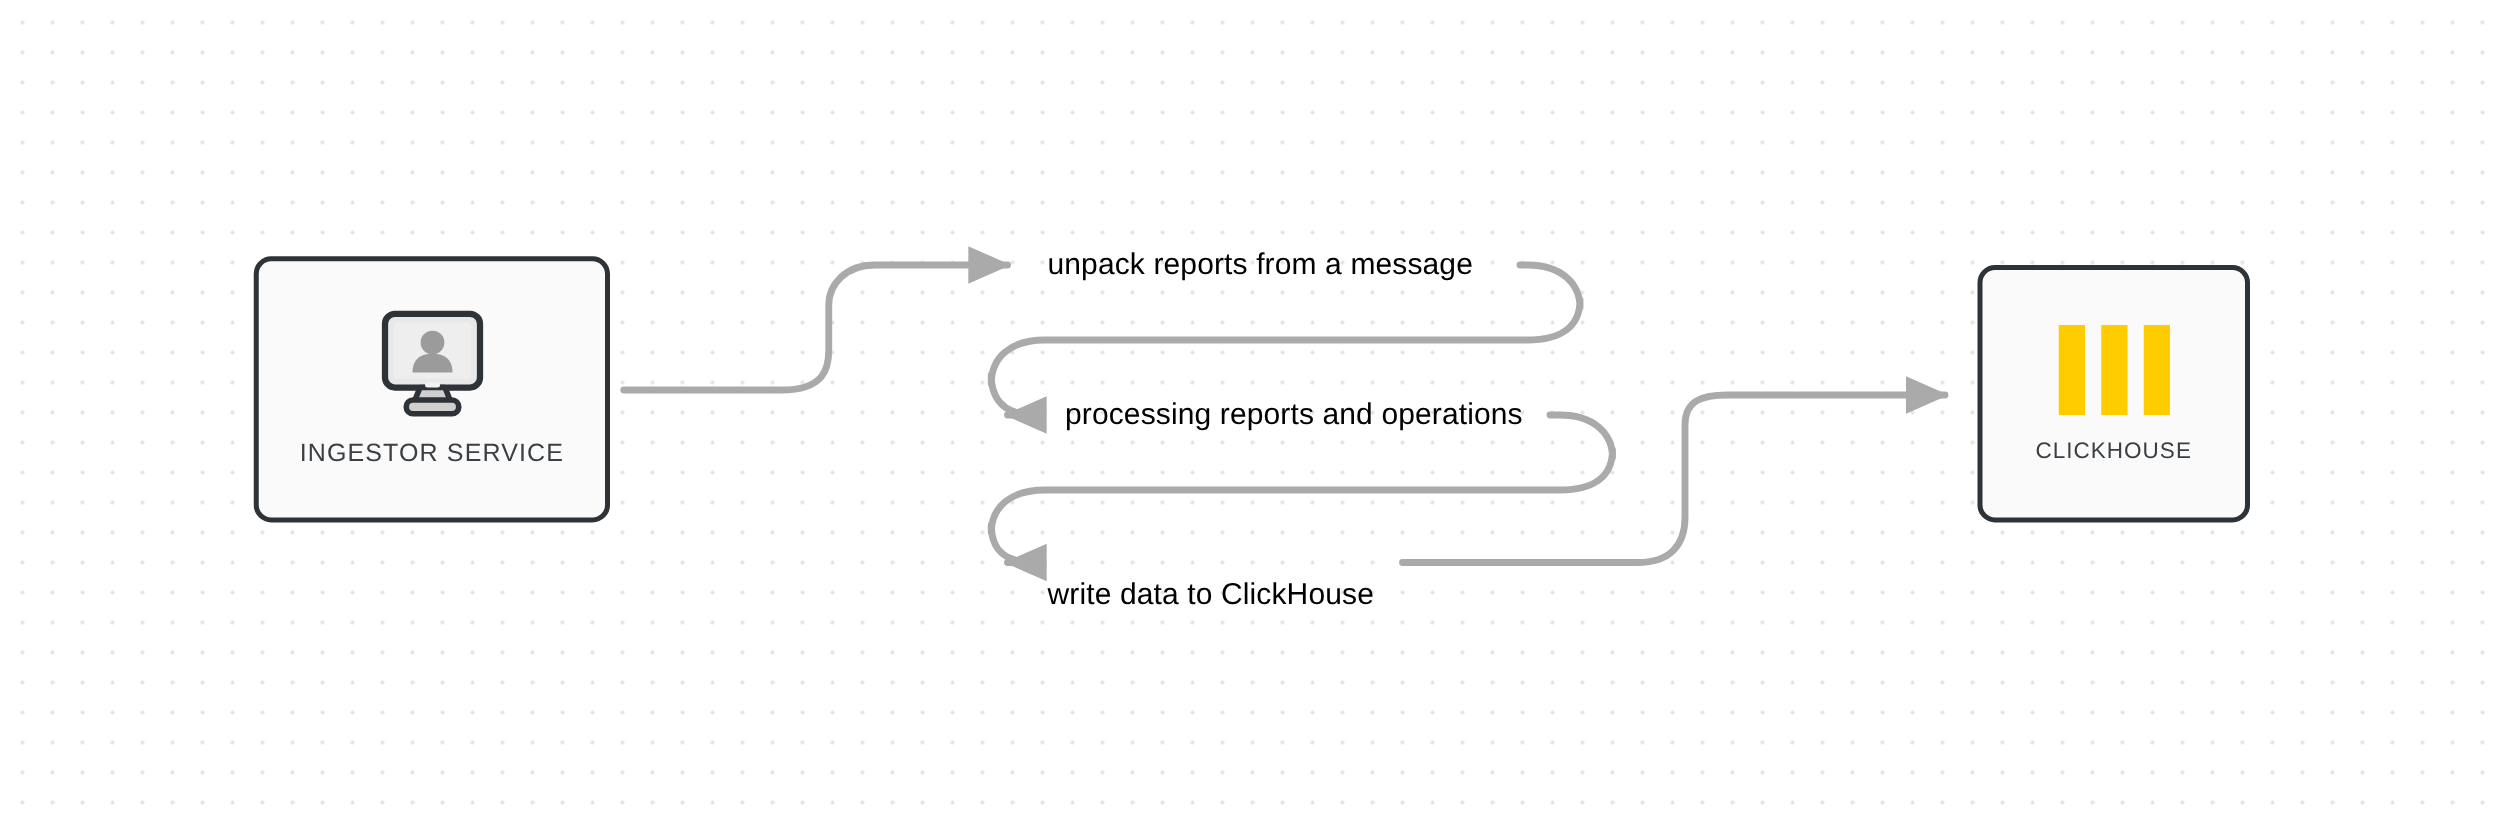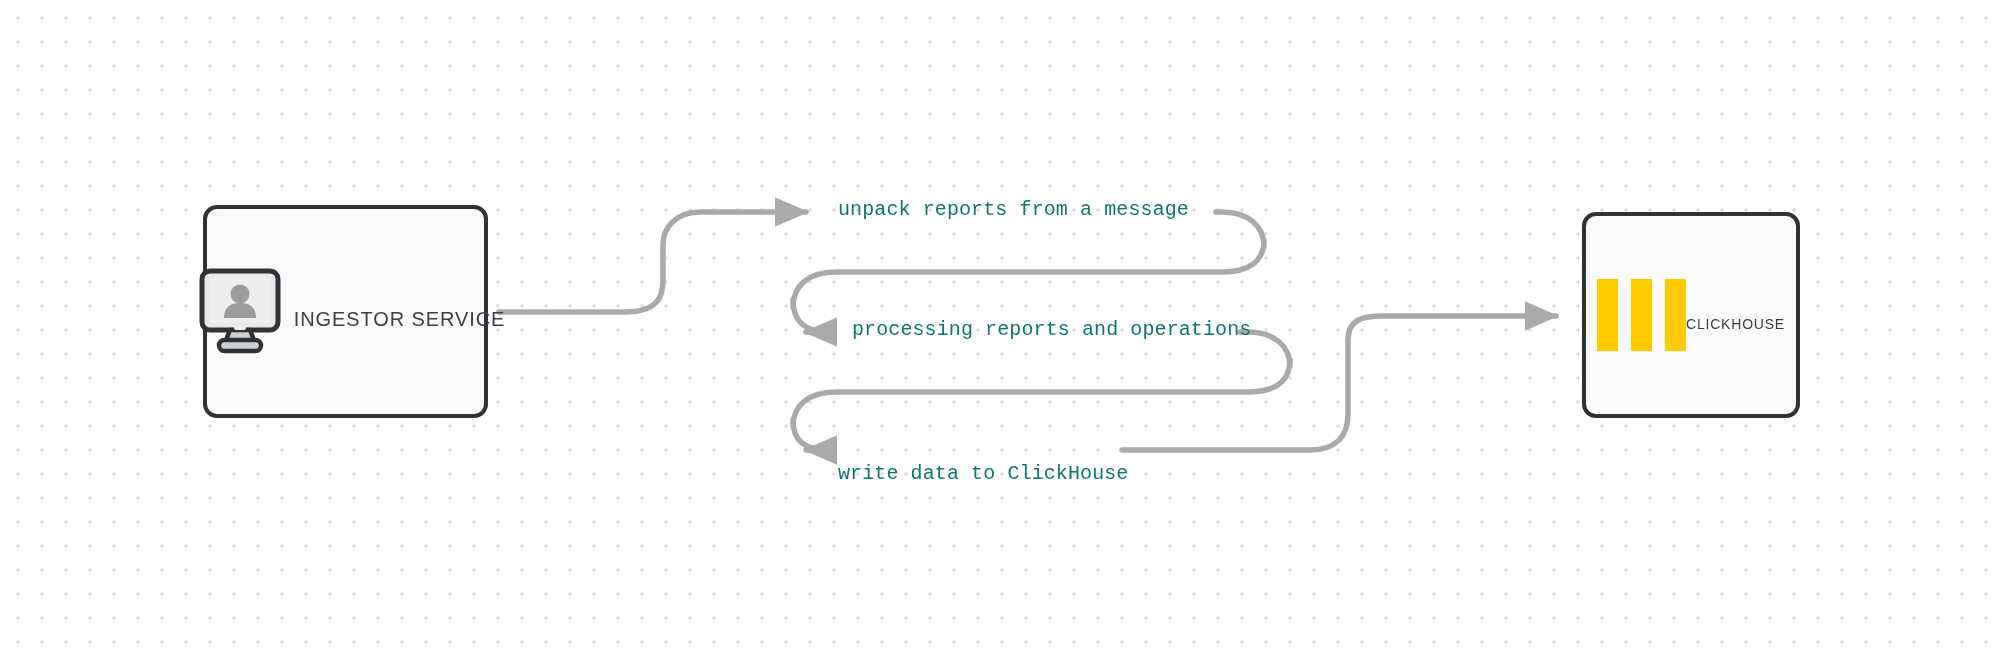--- a/index.html
+++ b/index.html
@@ -9,34 +9,34 @@
     background-image:radial-gradient(#e3e3e6 1.6px, transparent 1.7px);
     background-size:24px 24px;
     background-position:6px 6px;
     font-family:"Liberation Sans", sans-serif;
     overflow:hidden;position:relative;
   }
   .canvas{position:absolute;inset:0;}
   svg.wires{position:absolute;left:0;top:0;width:2000px;height:656px;}
 
   .node{position:absolute;background:#fafafa;border:4px solid #2e3338;border-radius:14px;
-        box-sizing:border-box;display:flex;flex-direction:row;align-items:center;}
+        box-sizing:border-box;display:flex;flex-direction:column;align-items:center;}
   #node-ingestor{left:203px;top:205px;width:285px;height:213px;justify-content:center;}
   #node-clickhouse{left:1582px;top:212px;width:218px;height:206px;justify-content:center;}
 
   .node-label{font-size:20px;color:#3a3f44;letter-spacing:.9px;white-space:nowrap;}
   #node-ingestor .node-label{margin-top:16px;}
-  #node-clickhouse .node-label{margin-top:18px;font-size:14px;letter-spacing:.8px;}
+  #node-clickhouse .node-label{margin-top:18px;font-size:18px;letter-spacing:.8px;}
 
   .monitor{width:108px;height:88px;}
   .ch-logo{display:flex;gap:13px;align-items:flex-end;height:72px;}
   .ch-bar{width:21px;height:72px;background:#ffcc00;}
 
-  .flow-label{position:absolute;font-size:20px;color:#0f766e;white-space:nowrap;
-              line-height:1;letter-spacing:.1px;font-family:Liberation Mono, monospace;}
+  .flow-label{position:absolute;font-size:24px;color:#000000;white-space:nowrap;
+              line-height:1;letter-spacing:.1px;}
   #flow-label-0{left:838px;top:200px;}
   #flow-label-1{left:838px;top:320px;padding-left:14px;}
   #flow-label-2{left:838px;top:464px;}
 </style>
 </head>
 <body>
 
 <div class="canvas">
 
   <svg class="wires" viewBox="0 0 2000 656" xmlns="http://www.w3.org/2000/svg">

